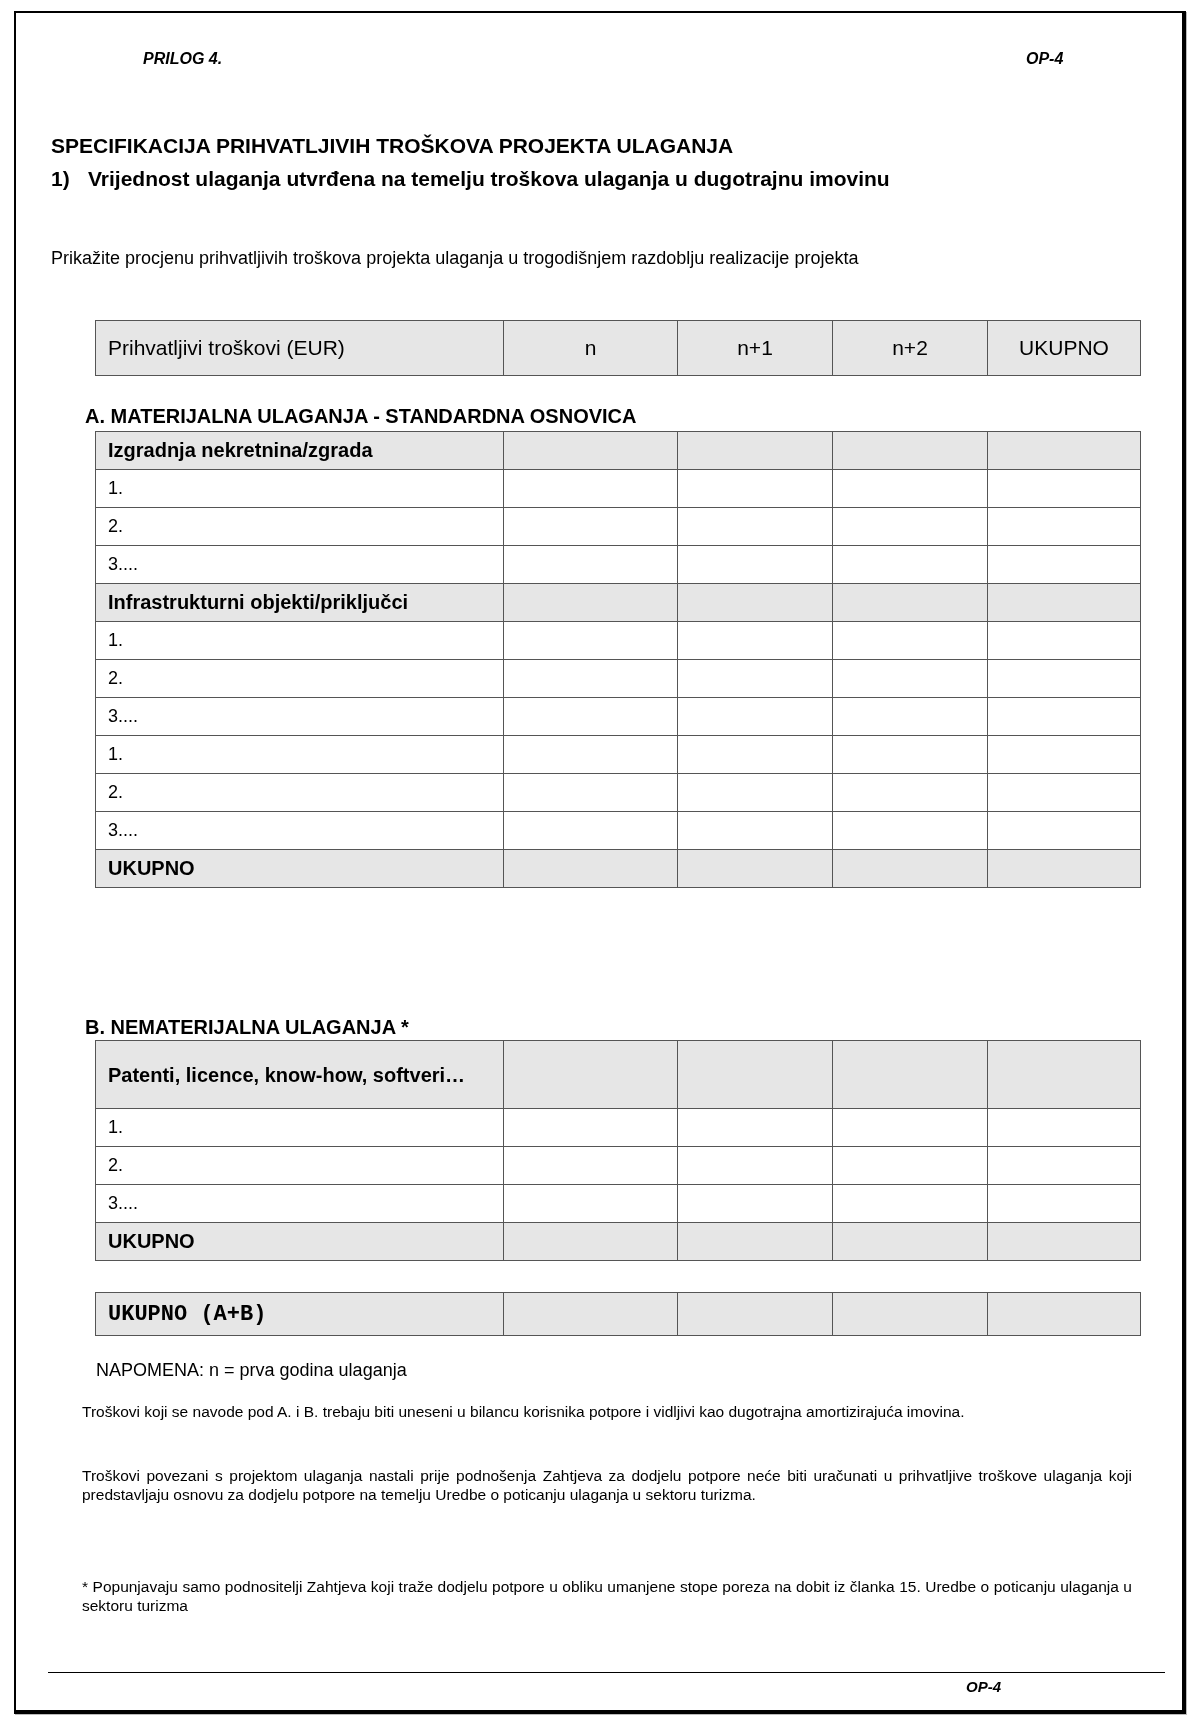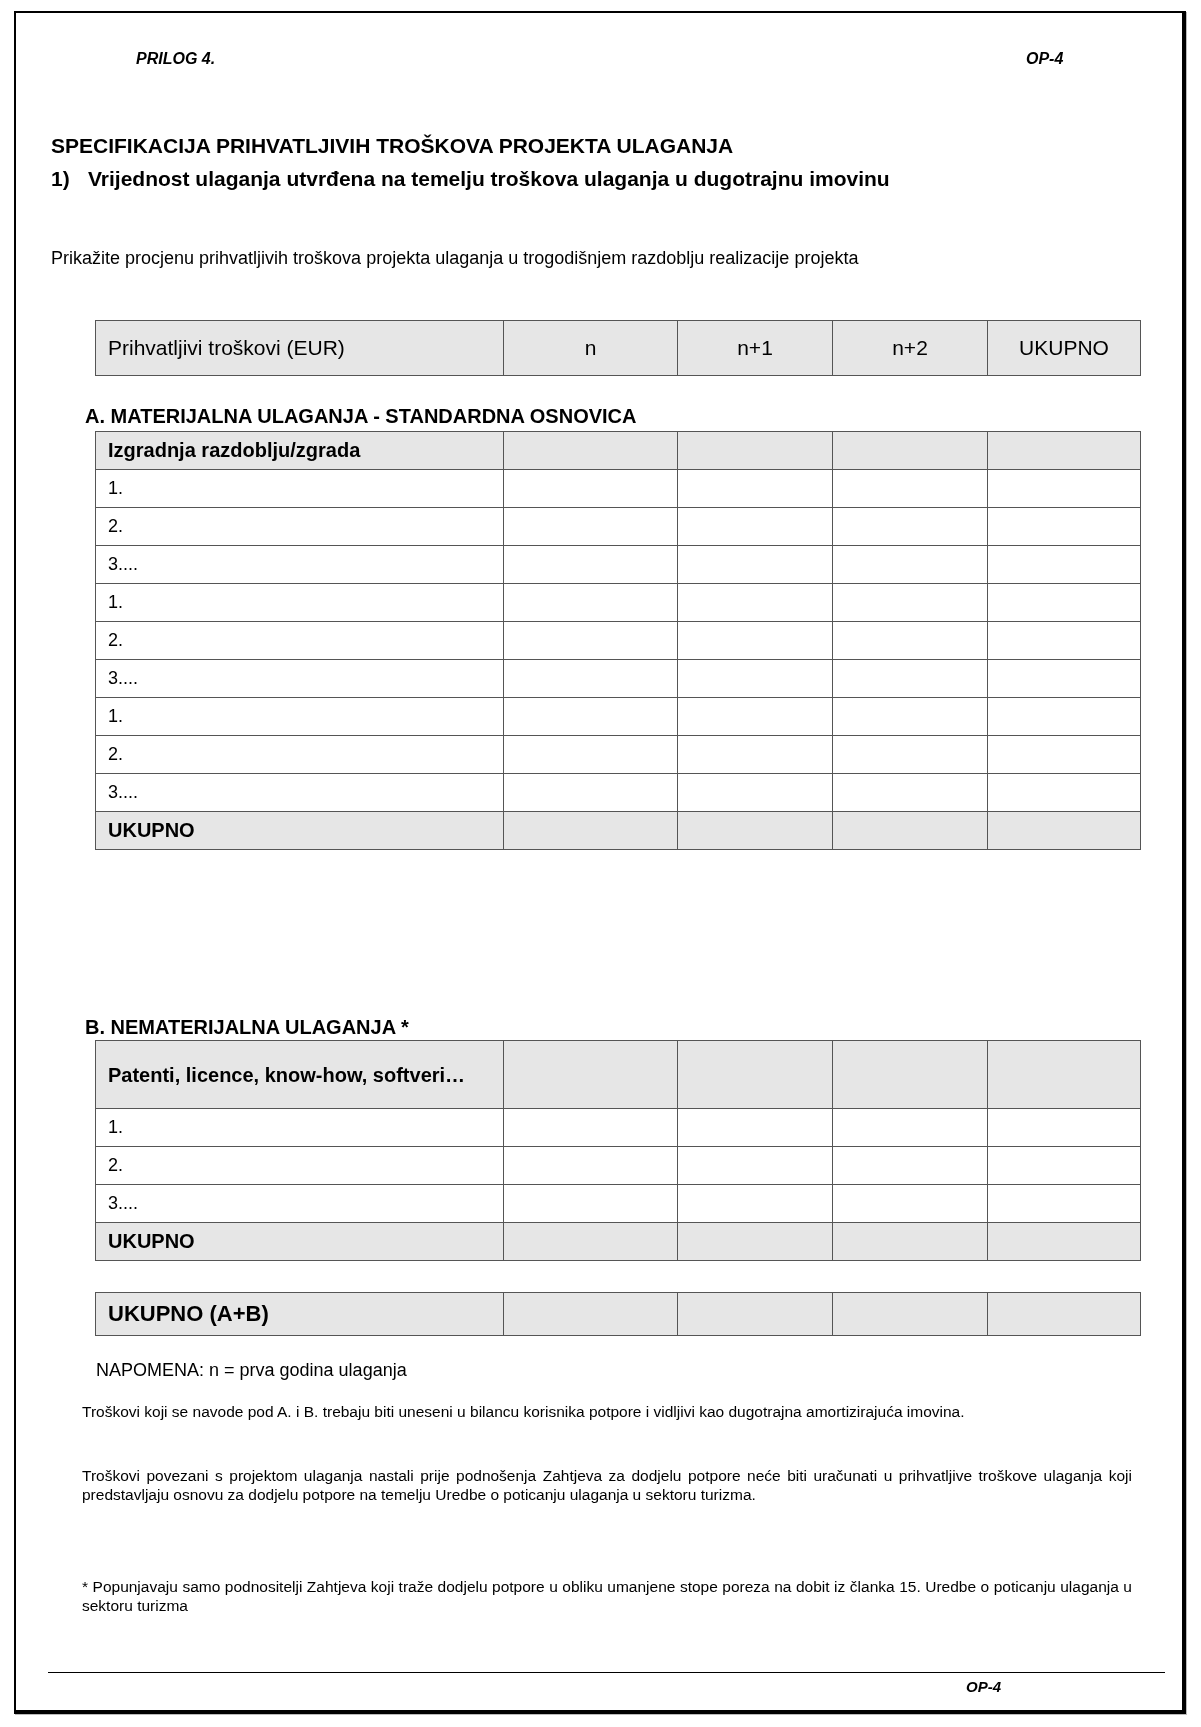--- a/index.html
+++ b/index.html
@@ -7,21 +7,21 @@
       width: 1201px; height: 1727px; position: relative; overflow: hidden;
       font-family: "Liberation Sans", sans-serif; color: #000;
     }
     .frame {
       position: absolute; left: 14px; top: 11px; width: 1166px; height: 1697px;
       border-top: 2px solid #000; border-left: 2px solid #000;
       border-right: 4px solid #000; border-bottom: 4px solid #000;
       box-shadow: 1px 1px 0 #bbb;
     }
     .abs { position: absolute; }
-    .hdr-left { left: 136px; top: 50px; font-size: 16px; font-weight: bold; font-style: italic; }
+    .hdr-left { left: 143px; top: 50px; font-size: 16px; font-weight: bold; font-style: italic; }
     .hdr-right { left: 1026px; top: 50px; font-size: 16px; font-weight: bold; font-style: italic; }
     .title1 { left: 51px; top: 134px; font-size: 21px; font-weight: bold; }
     .title2 { left: 51px; top: 167px; font-size: 21px; font-weight: bold; }
     .title2 .num { display: inline-block; width: 37px; }
     .intro { left: 51px; top: 248px; font-size: 18px; }
 
     table.grid {
       position: absolute; left: 95px; width: 1045px; border-collapse: collapse;
       table-layout: fixed;
     }
@@ -43,21 +43,21 @@
 
     .secA { left: 85px; top: 405px; font-size: 20px; font-weight: bold; }
     .tableA { top: 431px; }
     .tableA td { height: 41px; }
     .secB { left: 85px; top: 1016px; font-size: 20px; font-weight: bold; }
     .tableB { top: 1040px; }
     .tableB td { height: 41px; }
     .tableB tr.tall td { height: 68px; }
     .tableB tr.tall td.lbl { text-align: justify; text-align-last: left; padding-right: 12px; line-height: 1.2; }
     .tableAB { top: 1292px; }
-    .tableAB td { height: 43px !important; font-size: 22px !important; font-weight: bold; }
+    .tableAB td { height: 43px !important; font-size: 22px !important; font-weight: bold; font-family: Liberation Mono, monospace; }
 
     .napomena { left: 96px; top: 1360px; font-size: 18px; }
     .note { left: 82px; width: 1050px; font-size: 15.5px; line-height: 19px; text-align: justify; }
     .note1 { top: 1402px; }
     .note2 { top: 1466px; }
     .note3 { top: 1549px; margin-top: 28px; }
     .footer-line { left: 48px; top: 1672px; width: 1117px; height: 0; border-top: 1.5px solid #000; }
     .footer-code { left: 966px; top: 1678px; font-size: 15px; font-weight: bold; font-style: italic; }
   </style>
 </head>
@@ -98,21 +98,21 @@
   <colgroup>
       <col class="c0">
       <col class="c1">
       <col class="c2">
       <col class="c3">
       <col class="c4">
     </colgroup>
 
   <tbody>
       <tr class="shade bold">
-    <td>Izgradnja razdoblju/zgrada</td>
+    <td>Izgradnja nekretnina/zgrada</td>
     <td></td>
         <td></td>
         <td></td>
         <td></td>
   </tr>
   <tr>
     <td>1.</td>
     <td></td>
         <td></td>
         <td></td>
@@ -126,20 +126,27 @@
         <td></td>
   </tr>
   <tr>
     <td>3....</td>
     <td></td>
         <td></td>
         <td></td>
         <td></td>
   </tr>
 
+  <tr class="shade bold">
+    <td>Infrastrukturni objekti/priključci</td>
+    <td></td>
+        <td></td>
+        <td></td>
+        <td></td>
+  </tr>
   <tr>
     <td>1.</td>
     <td></td>
         <td></td>
         <td></td>
         <td></td>
   </tr>
   <tr>
     <td>2.</td>
     <td></td>

